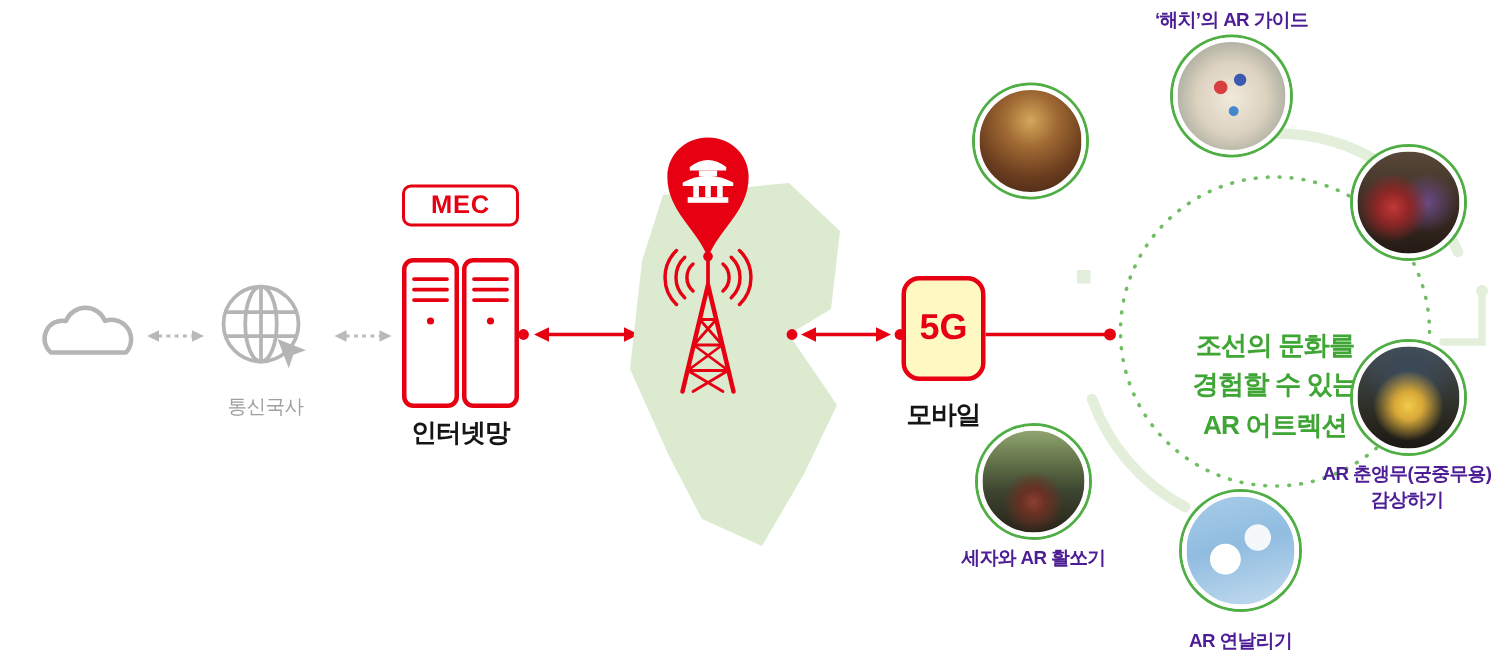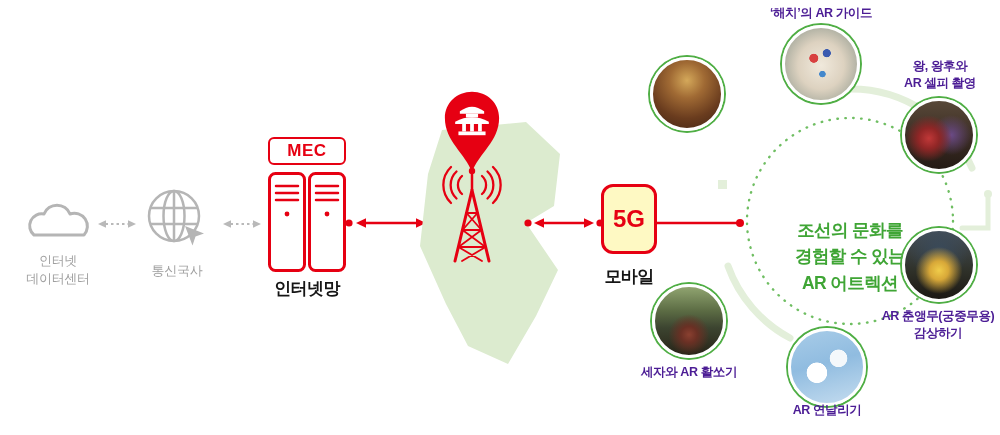--- a/index.html
+++ b/index.html
@@ -56,22 +56,20 @@
       <circle cx="126" cy="294" r="4"></circle>
       <rect x="18" y="110" width="9" height="9"></rect>
       <rect x="252" y="196" width="9" height="9"></rect>
     </g>
     <circle cx="150" cy="151" r="103" fill="none" stroke="#6fbe62" stroke-width="2.4" stroke-dasharray="0.5 7.5" stroke-linecap="round"></circle>
   </svg>
 
   <svg class="abs" style="left:22px;top:194px" width="74" height="50" viewBox="0 0 74 50">
     <path d="M12 41 A12 12 0 0 1 22 20 A14 14 0 0 1 48 20 A13 13 0 0 1 62 41 Z" fill="#fff" stroke="#b5b5b5" stroke-width="3" stroke-linejoin="round"></path>
   </svg>
-  <div class="abs lbl-gray" style="left:8px;top:252px;width:100px">인터넷
-데이터센터</div>
 
   <svg class="abs" style="left:97px;top:218px" width="40" height="12" viewBox="0 0 40 12">
     <polygon points="1,6 9,2.2 9,9.8" fill="#b9b9b9"></polygon>
     <polygon points="39,6 31,2.2 31,9.8" fill="#b9b9b9"></polygon>
     <line x1="8.5" y1="6" x2="31.5" y2="6" stroke="#b9b9b9" stroke-width="2" stroke-dasharray="2.5 3"></line>
   </svg>
 
   <svg class="abs" style="left:138px;top:182px" width="78" height="78" viewBox="0 0 78 78">
     <g fill="none" stroke="#b5b5b5" stroke-width="2.5">
       <circle cx="36" cy="34" r="25"></circle>
@@ -81,21 +79,21 @@
     <polygon points="47,44 66,51.5 57.5,54.5 54.5,63.5" fill="#b5b5b5"></polygon>
   </svg>
   <div class="abs lbl-gray" style="left:134px;top:262px;width:86px">통신국사</div>
 
   <svg class="abs" style="left:222px;top:218px" width="40" height="12" viewBox="0 0 40 12">
     <polygon points="1,6 9,2.2 9,9.8" fill="#b9b9b9"></polygon>
     <polygon points="39,6 31,2.2 31,9.8" fill="#b9b9b9"></polygon>
     <line x1="8.5" y1="6" x2="31.5" y2="6" stroke="#b9b9b9" stroke-width="2" stroke-dasharray="2.5 3"></line>
   </svg>
 
-  <div class="abs mec-badge" style="left:268px;top:137px;width:78px;height:28px">MEC</div>
+  <div class="abs mec-badge" style="left:268px;top:123px;width:78px;height:28px">MEC</div>
   <svg class="abs" style="left:268px;top:172px" width="78" height="100" viewBox="0 0 78 100">
     <g stroke="#e60012" fill="#fff">
       <rect x="1.5" y="1.5" width="35" height="97" rx="6" stroke-width="3"></rect>
       <rect x="41.5" y="1.5" width="35" height="97" rx="6" stroke-width="3"></rect>
     </g>
     <g stroke="#e60012" stroke-width="2.5" stroke-linecap="round">
       <path d="M8 14 H30 M8 21 H30 M8 28 H30"></path>
       <path d="M48 14 H70 M48 21 H70 M48 28 H70"></path>
     </g>
     <circle cx="19" cy="42" r="2.4" fill="#e60012"></circle>
@@ -162,27 +160,25 @@
 
   <div class="abs hub-title" style="left:757px;top:182px;width:186px">조선의 문화를
 경험할 수 있는
 AR 어트렉션</div>
 
   <div class="abs photo ph-vr" style="left:650px;top:57px;width:74px;height:74px"></div>
 
   <div class="abs lbl-green" style="left:762px;top:5px;width:118px">‘해치’의 AR 가이드</div>
   <div class="abs photo ph-haechi" style="left:782px;top:25px;width:78px;height:78px"></div>
 
-  <div class="abs lbl-green" style="left:886px;top:58px;width:108px">왕, 왕후와
-AR 셀피 촬영</div>
   <div class="abs photo ph-selfie" style="left:902px;top:98px;width:74px;height:74px"></div>
 
   <div class="abs photo ph-dance" style="left:902px;top:228px;width:74px;height:74px"></div>
   <div class="abs lbl-green" style="left:876px;top:308px;width:124px">AR 춘앵무(궁중무용)
 감상하기</div>
 
   <div class="abs photo ph-kite" style="left:788px;top:328px;width:78px;height:78px"></div>
-  <div class="abs lbl-green" style="left:770px;top:402px;width:114px">AR 연날리기</div>
+  <div class="abs lbl-green" style="left:770px;top:419px;width:114px">AR 연날리기</div>
 
   <div class="abs photo ph-archery" style="left:652px;top:284px;width:74px;height:74px"></div>
   <div class="abs lbl-green" style="left:626px;top:364px;width:126px">세자와 AR 활쏘기</div>
 
 </div>
 
 </body></html>

